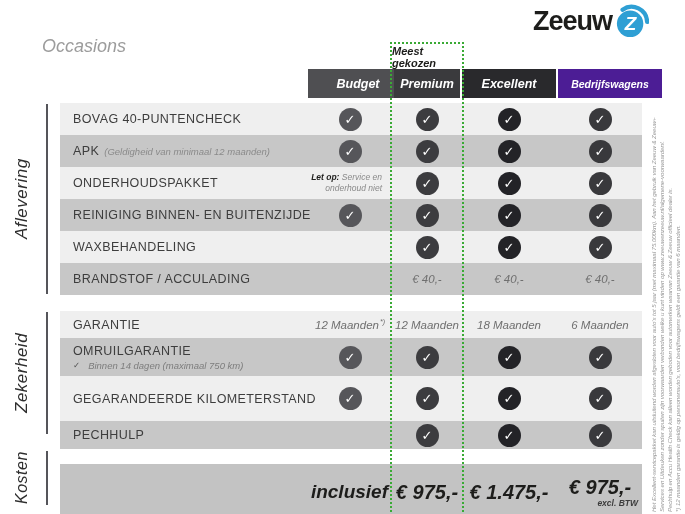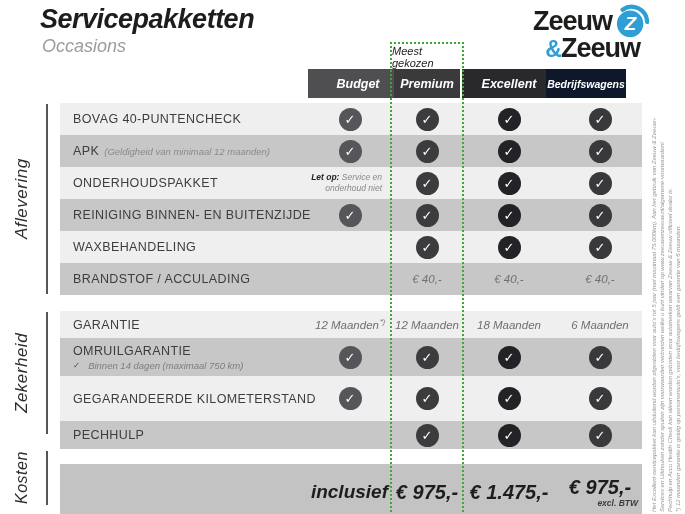--- a/index.html
+++ b/index.html
@@ -16,29 +16,29 @@
              letter-spacing:-1px;line-height:28px;}
   .logo-row2{font-size:27px;font-weight:bold;letter-spacing:-1px;line-height:24px;margin-top:-2px;
              padding-right:9px;}
   .logo-amp{color:#2e9fd4;font-size:23px;}
   .zball{margin-left:3px;}
 
   
   .premium-box{position:absolute;left:390px;top:42px;width:70px;height:468px;z-index:6;
                border:2px dotted #3aaa35;border-bottom:none;pointer-events:none;}
   .badge-label{height:26px;display:flex;align-items:center;justify-content:center;
-               font-size:11px;font-weight:normal;font-style:italic;color:#1d1d1b;}
+               font-size:11px;font-weight:bold;font-style:italic;color:#1d1d1b;}
 
   
   .colhead{position:absolute;top:69px;height:29px;display:flex;align-items:center;justify-content:center;
            color:#fff;font-weight:bold;font-style:italic;font-size:12.5px;}
   .h-budget{left:308px;width:100px;background:#4f4f52;}
   .h-premium{left:394px;width:66px;background:#3a3a3d;}
   .h-excellent{left:462px;width:94px;background:#29292c;}
-  .h-bedrijfswagens{left:546px;width:80px;background:#0f172a;font-size:10.5px;}
+  .h-bedrijfswagens{left:558px;width:104px;background:#4c1d95;font-size:10.5px;}
 
   
   .table{position:absolute;left:60px;top:103px;width:582px;}
   .row{position:relative;height:32px;}
   .row.light{background:#efefef;}
   .row.dark{background:#c7c7c7;}
   .row.h27{height:27px;} .row.h38{height:38px;} .row.h31{height:45px;} .row.h28{height:28px;}
   .gap16{height:16px;} .gap15{height:15px;}
 
   .row-label{position:absolute;left:13px;top:0;height:100%;display:flex;flex-direction:column;
@@ -85,35 +85,31 @@
   
   .fineprint{position:absolute;left:650px;top:86px;height:426px;width:33px;writing-mode:vertical-rl;
              transform:rotate(180deg);font-size:6.2px;line-height:8px;font-style:italic;color:#999;
              letter-spacing:-0.1px;overflow:hidden;}
 </style>
 </head>
 <body>
 
 <div id="stage">
 
-  <div class="title">Servicepakketten</div>
   <div class="subtitle">Occasions</div>
 
   <div class="logo">
     <div class="logo-row1">
       <span>Zeeuw</span>
       <svg class="zball" width="34" height="34" viewBox="0 0 36 36">
         <path d="M8 6 A 16.5 16.5 0 0 1 34 19" fill="none" stroke="#2e9fd4" stroke-width="4.5" stroke-linecap="round"></path>
         <circle cx="16" cy="21" r="14" fill="#2e9fd4"></circle>
         <text x="16" y="28" font-size="20" font-weight="bold" font-style="italic" text-anchor="middle" fill="#ffffff">Z</text>
       </svg>
     </div>
-    <div class="logo-row2">
-      <span class="logo-amp">&amp;</span><span>Zeeuw</span>
-    </div>
   </div>
 
   <div class="colhead h-budget">Budget</div>
   <div class="colhead h-premium">Premium</div>
   <div class="colhead h-excellent">Excellent</div>
   <div class="colhead h-bedrijfswagens">Bedrijfswagens</div>
 
   <div class="sec-label" style="top:103px;height:192px;">Aflevering</div>
   <div class="sec-rule" style="top:104px;height:190px;"></div>
   <div class="sec-label" style="top:311px;height:124px;">Zekerheid</div>

